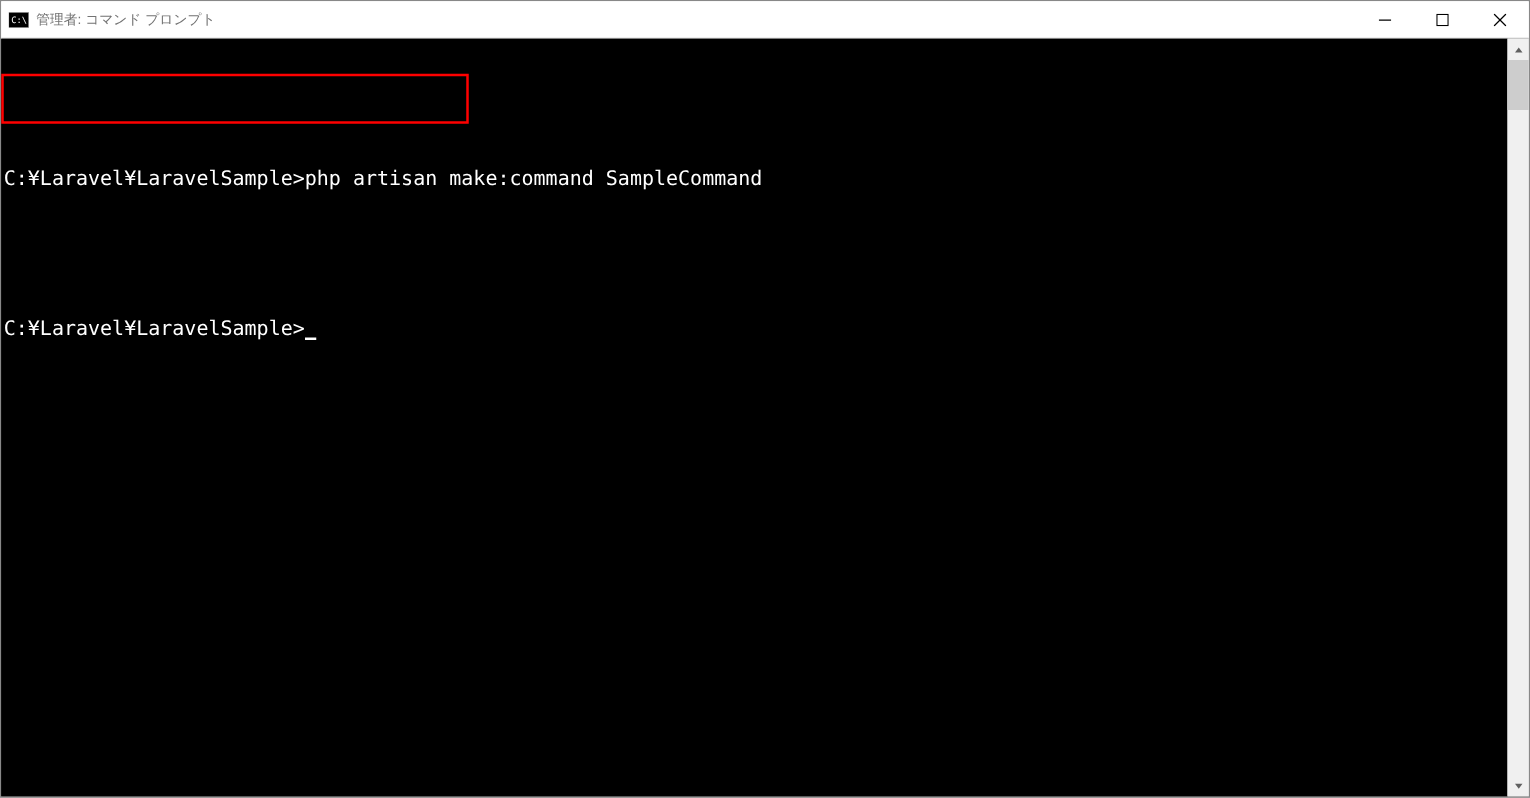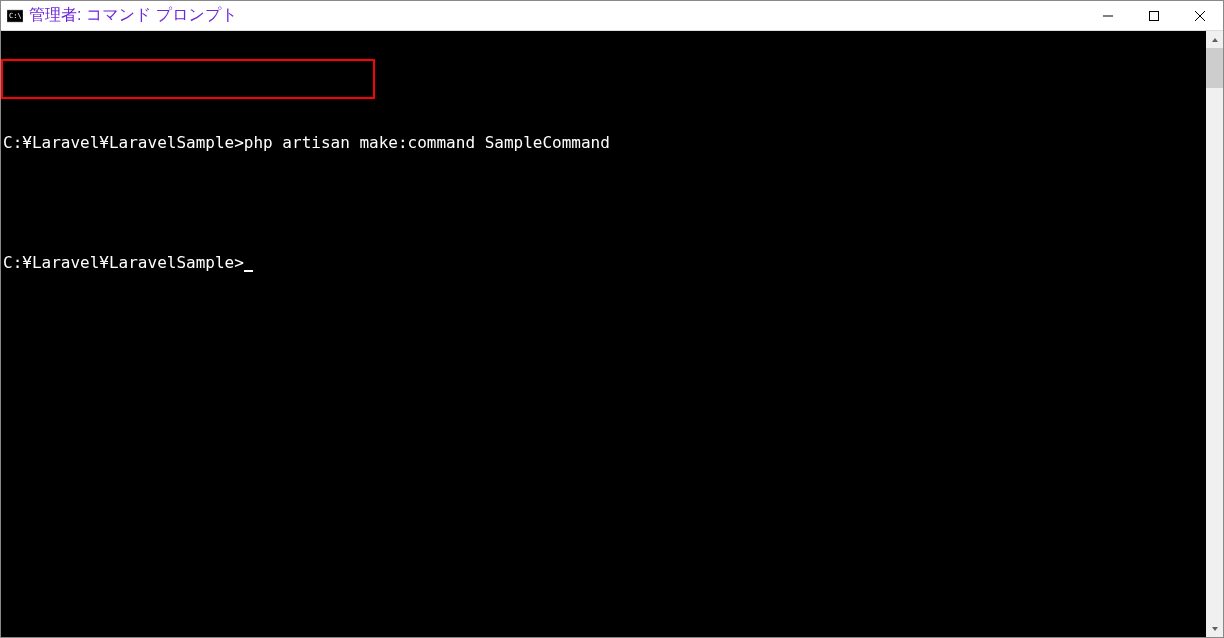--- a/index.html
+++ b/index.html
@@ -33,22 +33,22 @@
       margin-right: 6px;
       display: flex;
       align-items: center;
       justify-content: center;
     }
     .titlebar-icon svg {
       width: 16px;
       height: 16px;
     }
     .titlebar-title {
-      font-size: 16px;
-      color: #6d28d9;
+      font-size: 11px;
+      color: #737373;
       font-family: "Meiryo UI", "MS Gothic", sans-serif;
       flex: 1;
     }
     .window-controls {
       display: flex;
       height: 100%;
     }
     .win-btn {
       width: 46px;
       height: 100%;

